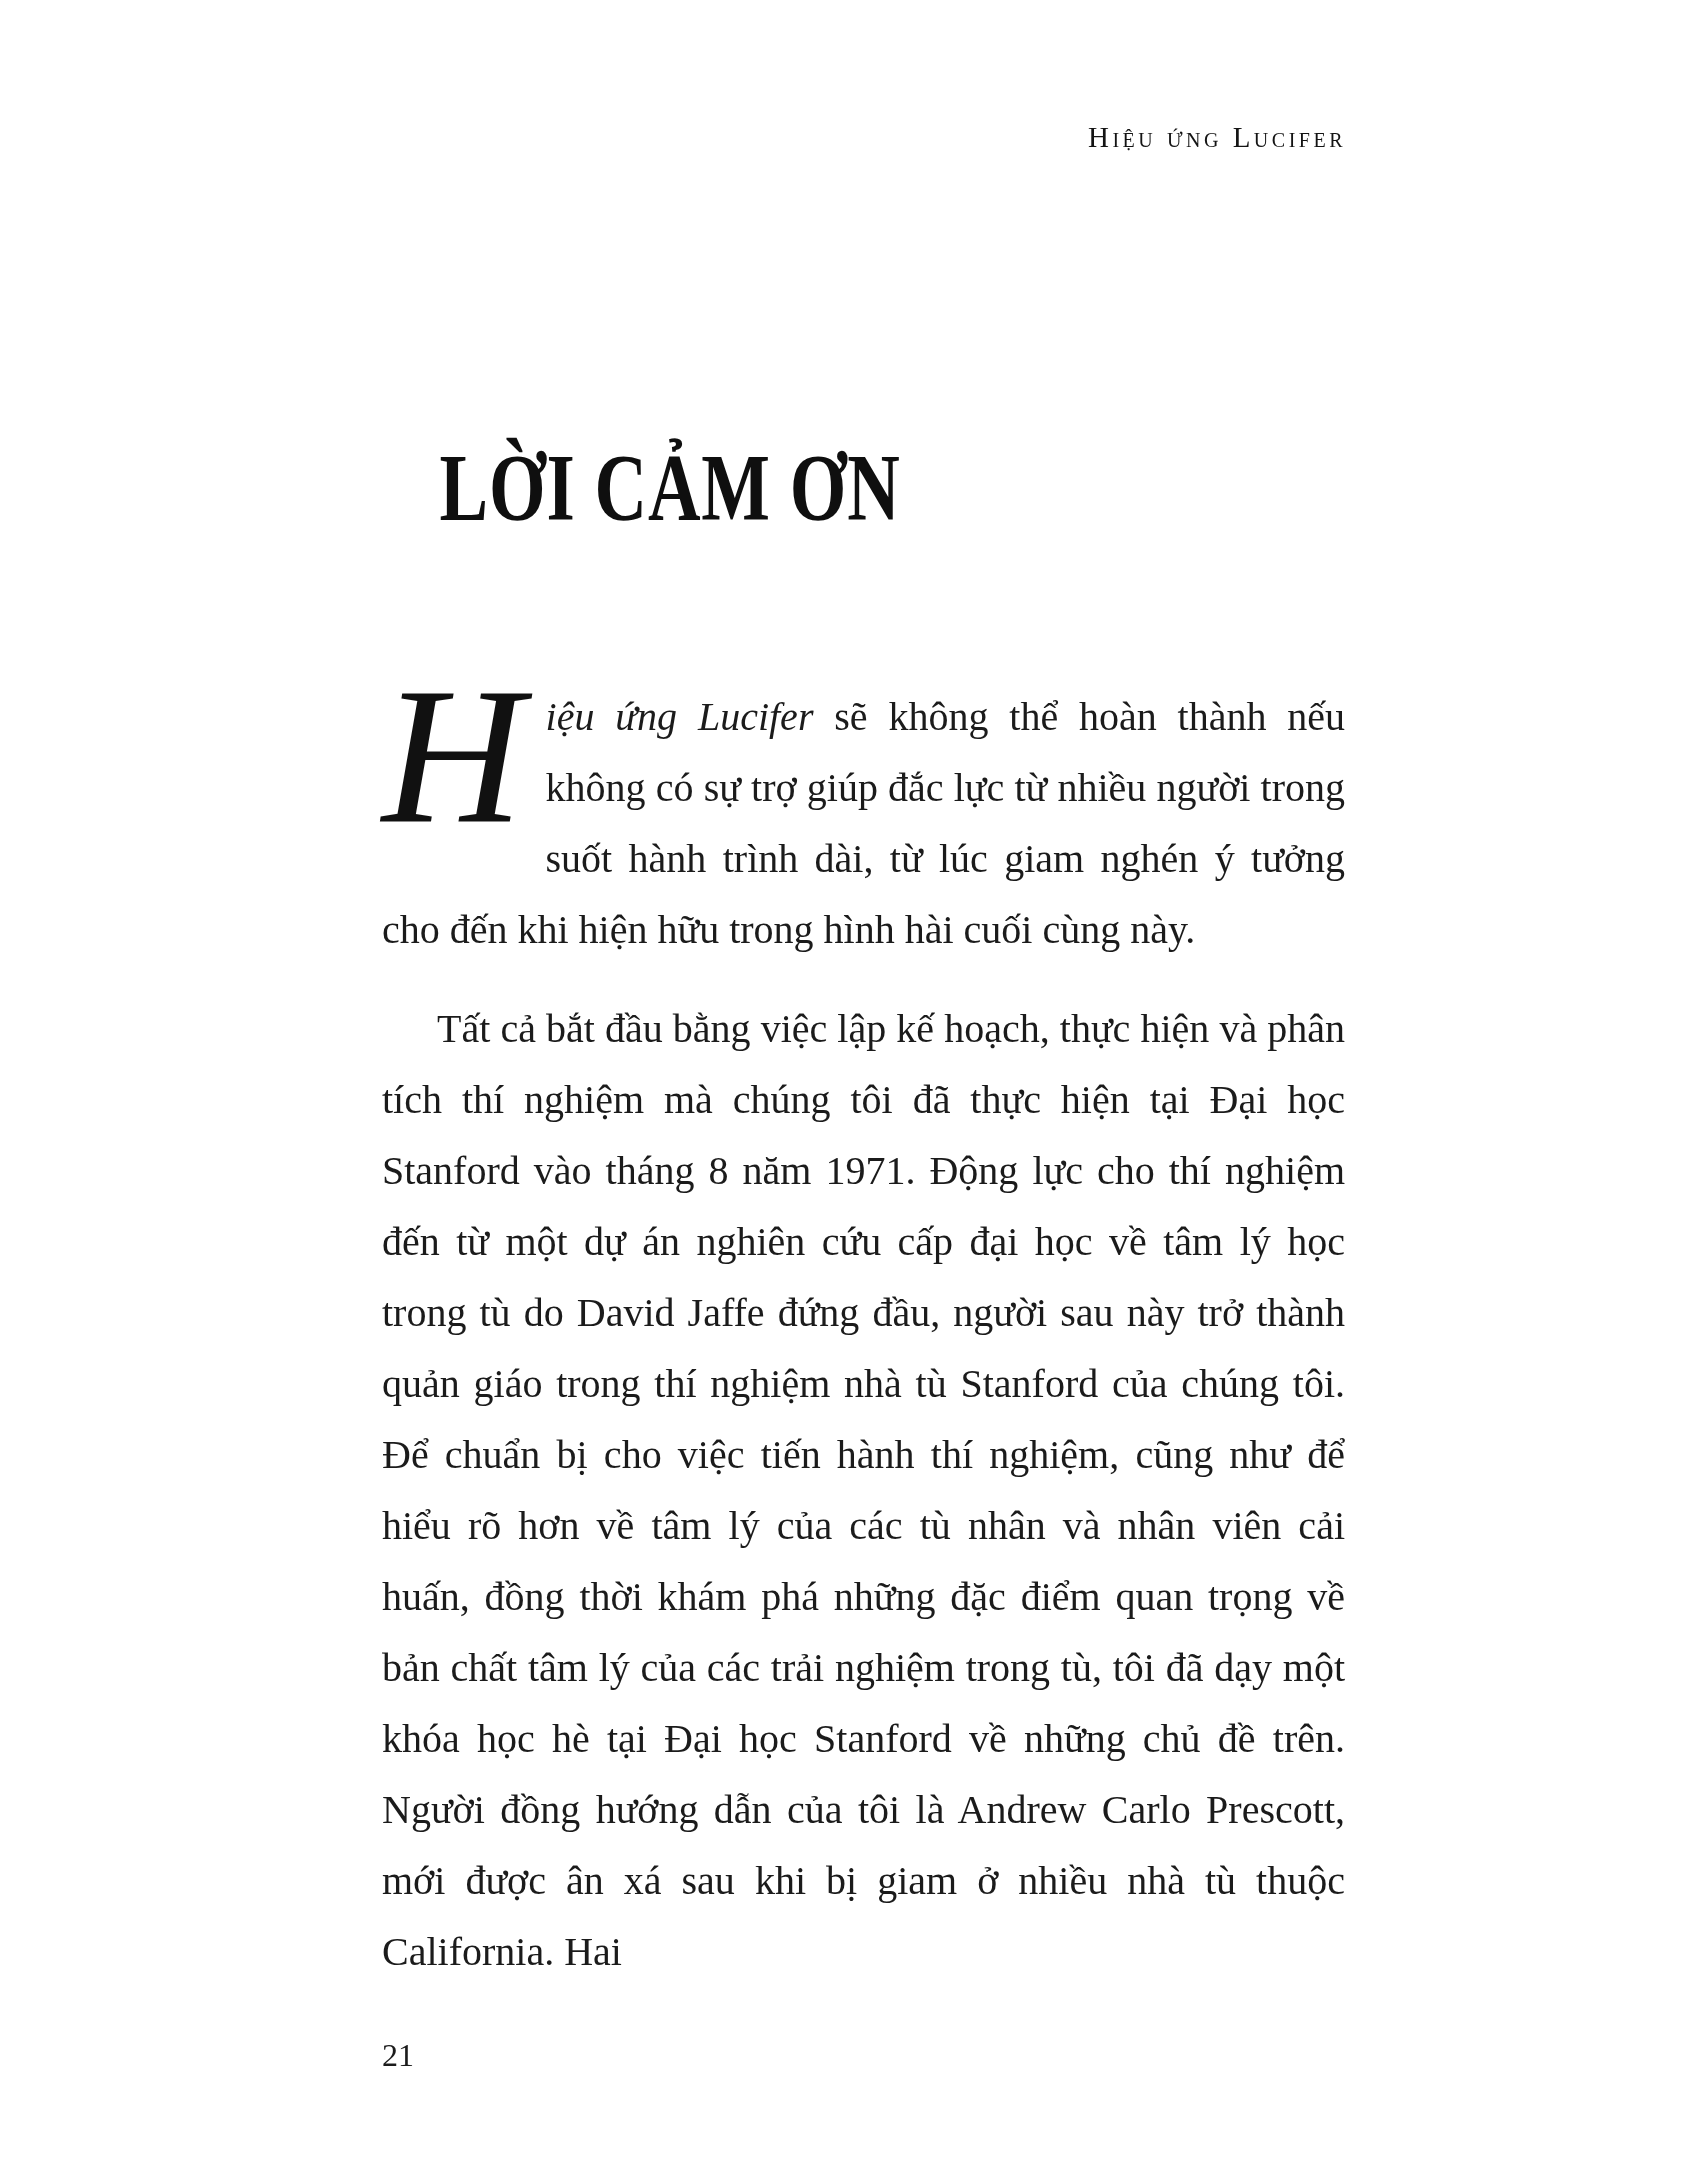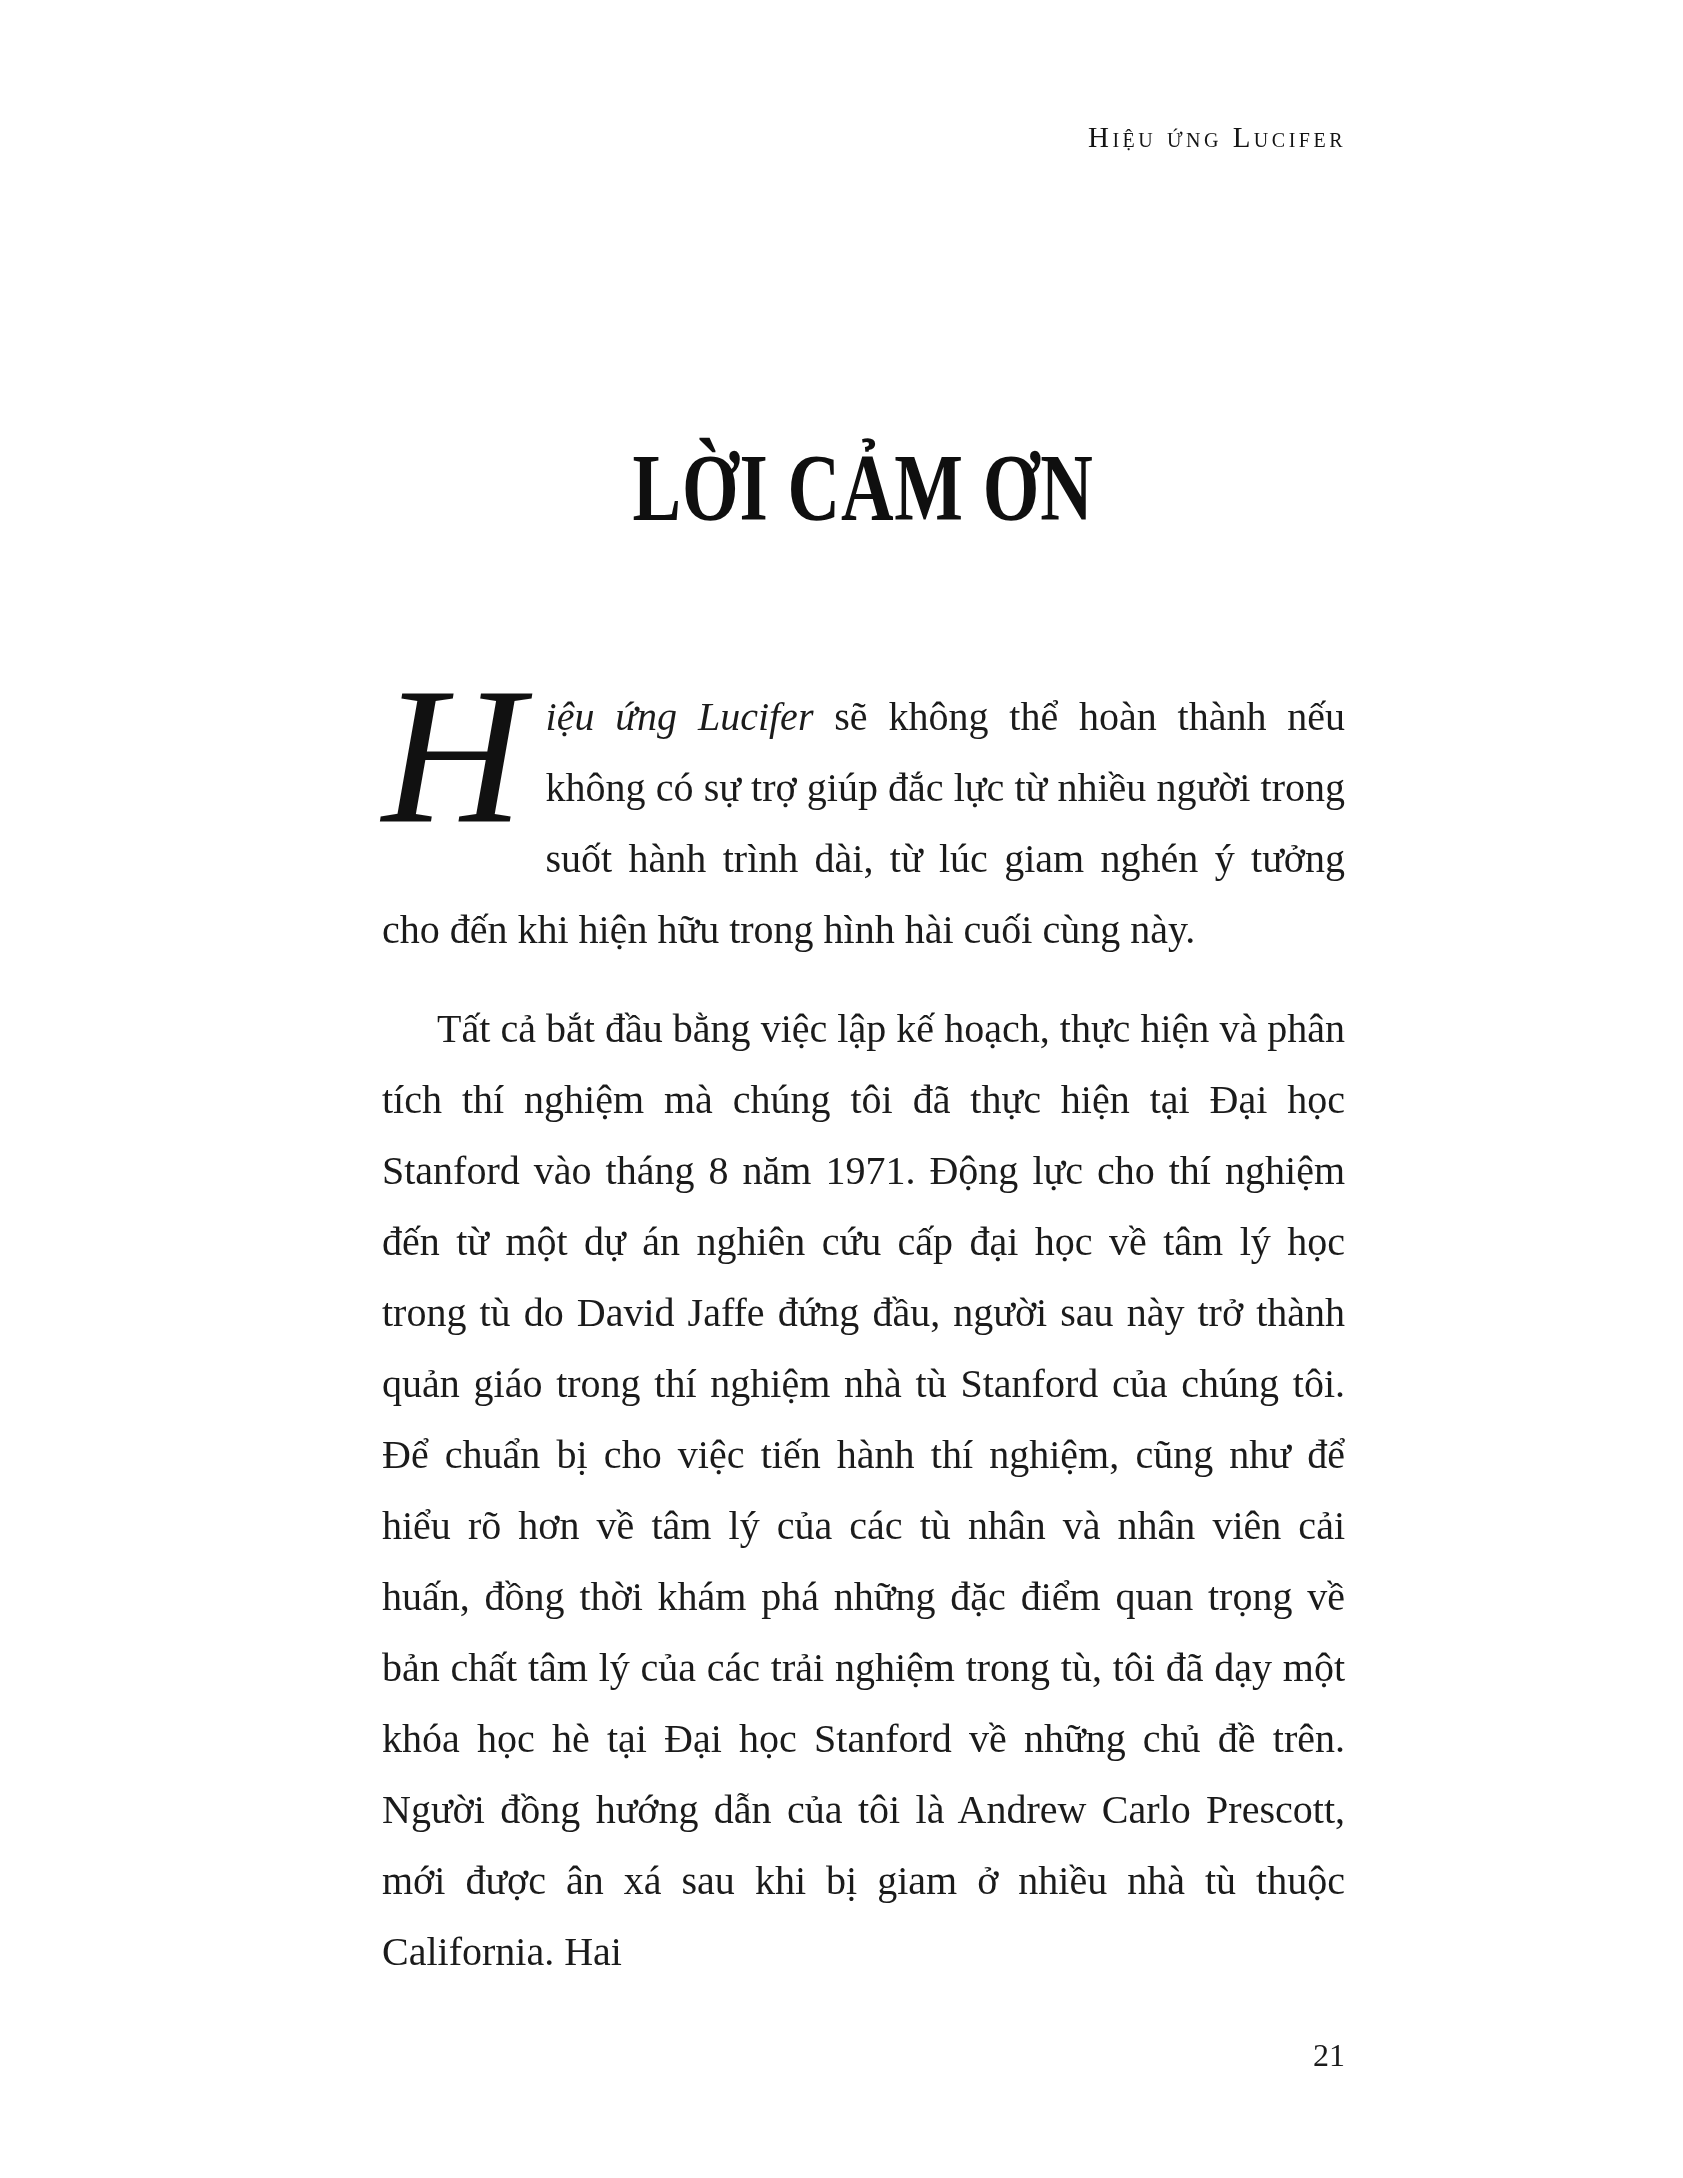--- a/index.html
+++ b/index.html
@@ -32,21 +32,20 @@
     color: #141414;
     white-space: nowrap;
   }
   
   .chapter-title {
     position: absolute;
     top: 434px;
     left: 382px;
     width: 963px;
     margin: 0;
-    text-align: center;
     font-weight: 700;
     color: #0f0f0f;
   }
   .chapter-title .title-inner {
     display: inline-block;
     font-size: 91px;
     letter-spacing: 1px;
     transform: scale(0.80, 1.04);
     transform-origin: center top;
     white-space: nowrap;
@@ -82,21 +81,21 @@
   }
   .italic {
     font-style: italic;
   }
   
   .folio {
     position: absolute;
     top: 2037px;
     left: 382px;
     width: 963px;
-    text-align: right;
+    text-align: left;
     font-size: 32px;
     color: #1b1b1b;
   }
 </style>
 </head>
 <body>
 
 <div class="page">
 
   <header class="running-head">

